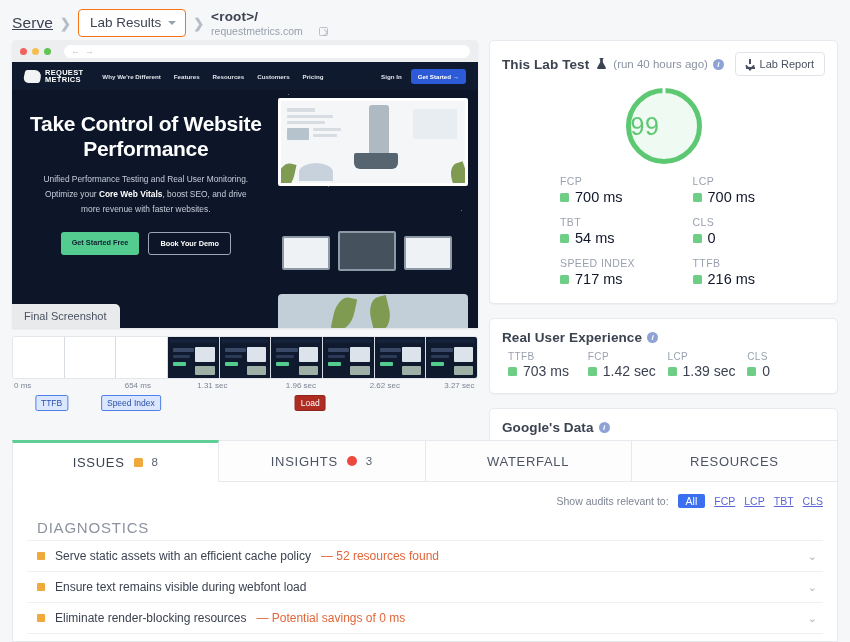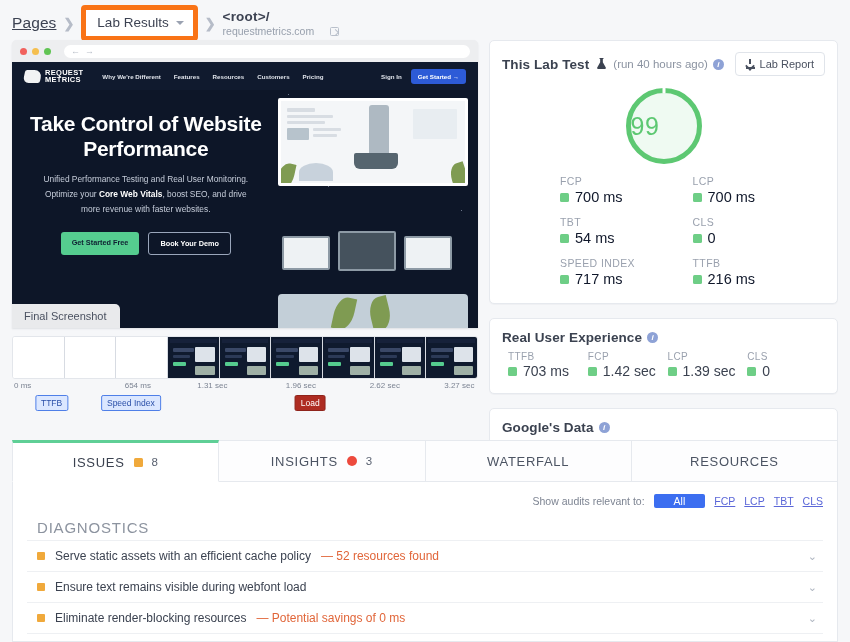--- a/index.html
+++ b/index.html
@@ -10,21 +10,21 @@
     color: #3d4451;
     overflow: hidden;
   }
   .page { position: relative; width: 850px; height: 642px; }
 
   
   .breadcrumb { display: flex; align-items: center; padding: 8px 0 0 12px; height: 38px; gap: 7px; }
   .bc-pages { font-size: 15.5px; color: #3c4252; text-decoration: underline; letter-spacing: .1px; }
   .bc-sep { color: #b6bcc8; font-size: 13px; font-weight: 700; }
   .bc-chip {
-    border: 5px solid #f97316; background: #fff; border-radius: 4px;
+    border: 1px solid #f97316; background: #fff; border-radius: 4px;
     padding: 5px 9px 6px 11px; display: flex; align-items: center; gap: 7px;
     font-size: 13.5px; color: #3c4252;
   }
   .caret-dn { width: 0; height: 0; border-left: 4px solid transparent; border-right: 4px solid transparent; border-top: 4px solid #9aa2b1; }
   .bc-root { display: flex; flex-direction: column; gap: 1px; line-height: 1.15; }
   .bc-root-main { font-size: 13.5px; color: #3c4252; font-weight: 600; letter-spacing: .2px; }
   .bc-root-sub { font-size: 10.5px; color: #98a0ad; display: flex; align-items: center; gap: 16px; }
   .ext-ico { display: inline-block; width: 9px; height: 9px; border: 1px solid #b9c0cb; border-radius: 1.5px; position: relative; }
   .ext-ico::after { content: ""; position: absolute; left: 2px; top: 2px; width: 4px; height: 4px; border-top: 1px solid #b9c0cb; border-right: 1px solid #b9c0cb; transform: rotate(45deg); }
 
@@ -135,38 +135,38 @@
   }
   .tab:first-child { border-left: 1px solid #e6e9ee; }
   .tab.active { background: #fff; border-top: 3px solid #5fcf96; border-bottom-color: #fff; color: #3b4250; }
   .badge-sq { width: 9px; height: 9px; background: #f0a93b; border-radius: 1.5px; }
   .badge-ci { width: 10px; height: 10px; background: #ed4a3d; border-radius: 50%; }
   .badge-n { font-size: 11.5px; color: #5a6271; }
 
   .panel { background: #fff; border: 1px solid #e6e9ee; border-top: 0; padding: 12px 14px 0 14px; height: 160px; }
   .filters { display: flex; align-items: center; justify-content: flex-end; gap: 9px; font-size: 10.5px; color: #7d8492; }
   .f-chip { color: #5b67d8; text-decoration: underline; }
-  .f-chip.sel { background: #3c6ef0; color: #fff; text-decoration: none; border-radius: 2px; padding: 1px 20px; }
+  .f-chip.sel { background: #3c6ef0; color: #fff; text-decoration: none; border-radius: 2px; padding: 1px 8px; }
   .diag-title { font-size: 15px; color: #8c939f; letter-spacing: .8px; margin: 11px 0 4px 10px; }
   .diag-row {
     display: flex; align-items: center; gap: 10px; padding: 8px 6px 8px 10px;
     border-top: 1px solid #eef0f3; font-size: 12px; color: #3b4250;
   }
   .diag-row:first-of-type { border-top: 0; }
   .diag-sq { width: 8px; height: 8px; background: #f0a93b; border-radius: 1px; flex: none; }
   .diag-note { color: #e1663a; }
   .chev { margin-left: auto; color: #aeb5c0; font-size: 11px; }
 </style>
 </head>
 <body>
 
 <div class="page">
 
   <div class="breadcrumb">
-    <a class="bc-pages">Pages</a>
+    <a class="bc-pages">Serve</a>
     <span class="bc-sep">❯</span>
     <div class="bc-chip">
       <span>Lab Results</span>
       <span class="caret-dn"></span>
     </div>
     <span class="bc-sep">❯</span>
     <div class="bc-root">
       <span class="bc-root-main">&lt;root&gt;/</span>
       <span class="bc-root-sub">
         <span>requestmetrics.com</span>

